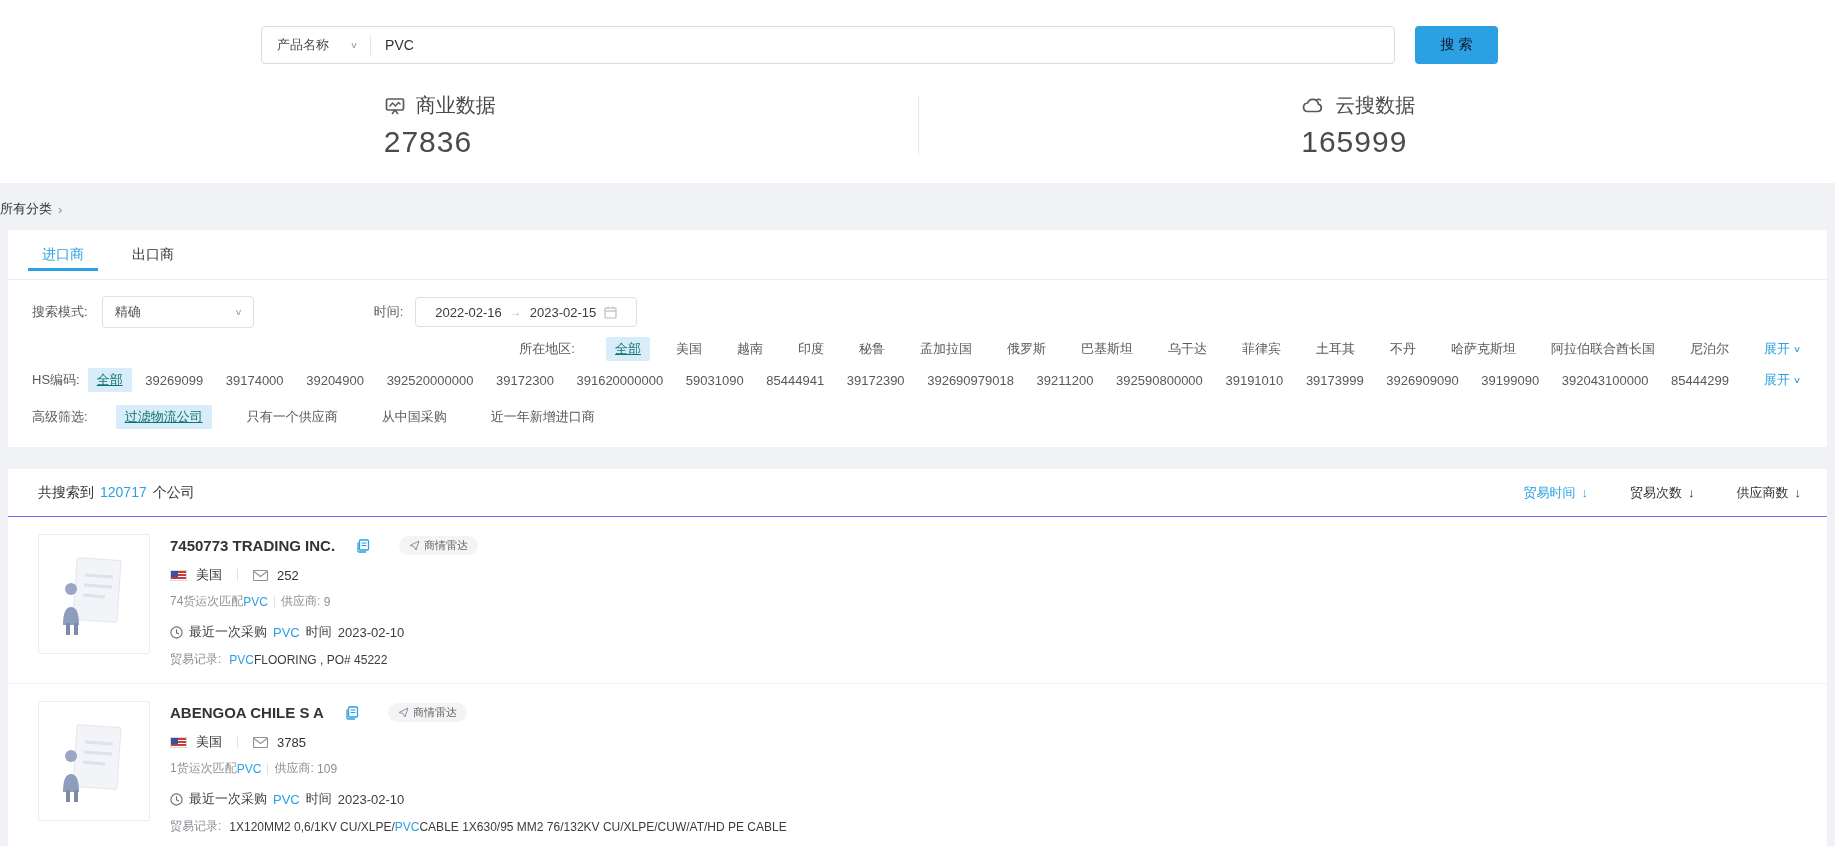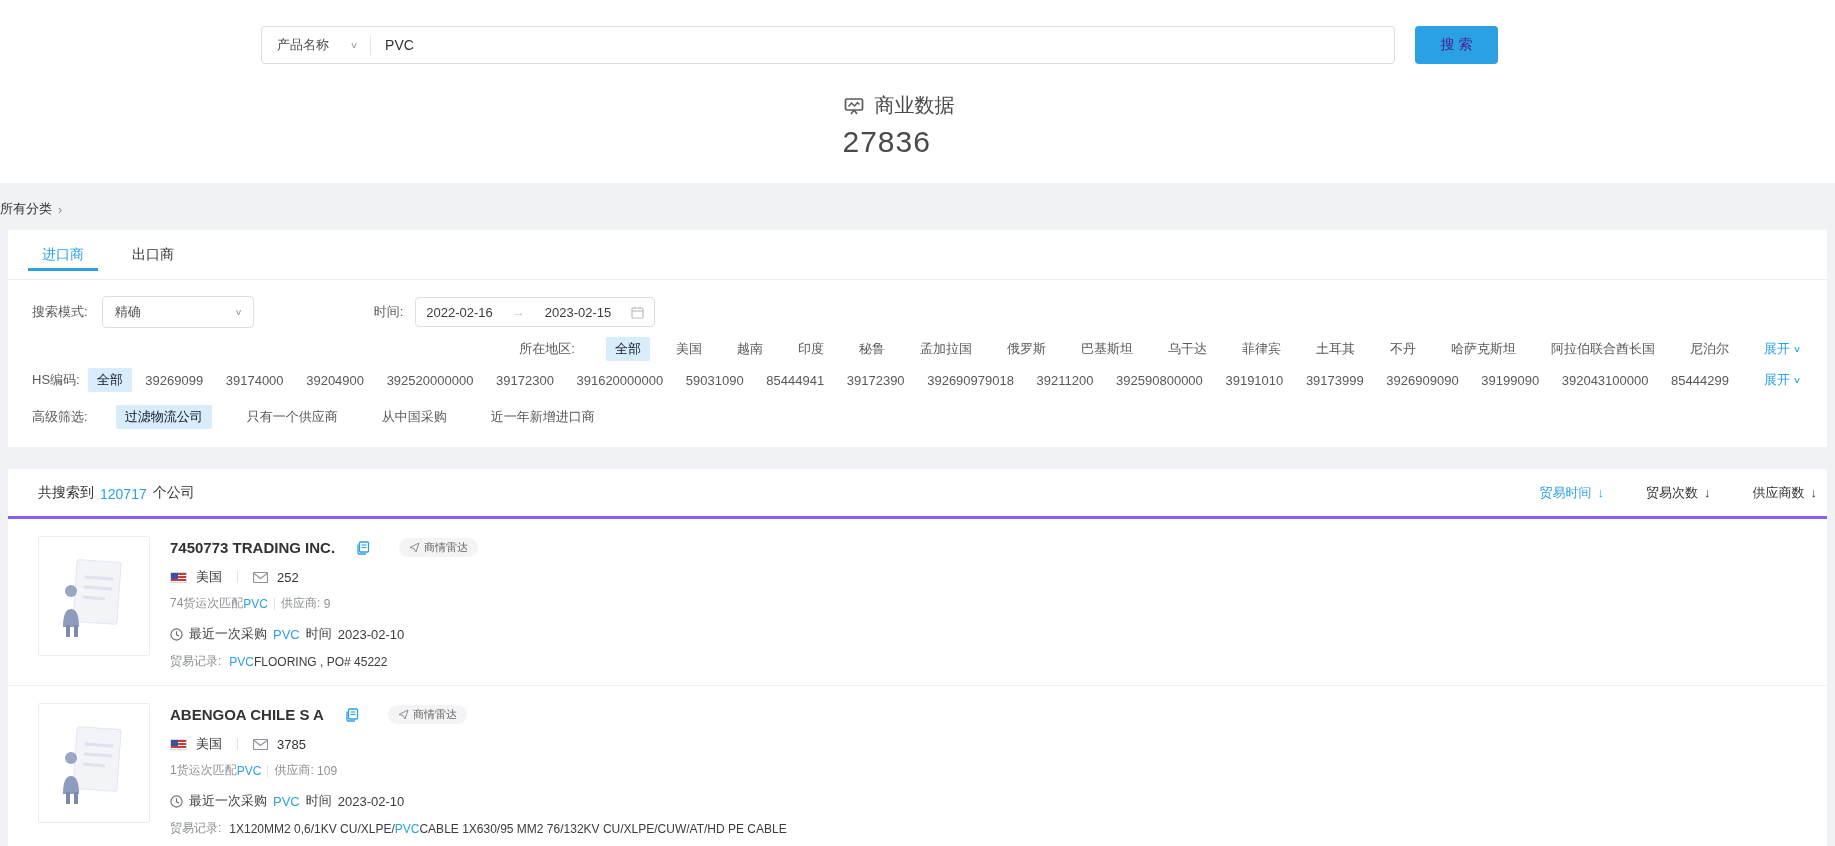--- a/index.html
+++ b/index.html
@@ -7,21 +7,21 @@
   body { background:#f0f2f5; font-family:"Liberation Sans", sans-serif; }
 
   
   .top-block { background:#fff; padding:26px 0 24px; }
   .search-row { display:flex; align-items:center; margin-left:261px; }
   .search-box { width:1134px; height:38px; border:1px solid #d9dce1; border-radius:4px; display:flex; align-items:center; background:#fff; }
   .search-prefix { display:flex; align-items:center; gap:21px; padding:0 12px 0 15px; font-size:13px; color:#4a4a4a; cursor:pointer; white-space:nowrap; }
   .chev { font-size:11px; color:#a0a4ab; transform:scaleY(.8); }
   .vdiv { width:1px; height:20px; background:#e3e5e8; }
   .search-input { flex:1; border:none; outline:none; font-size:14px; color:#333; padding:0 14px; font-family:"Liberation Sans",sans-serif; }
-  .search-btn { width:83px; height:38px; margin-left:20px; background:#2ba0e2; border:none; border-radius:4px; color:#4c1d95; font-size:14px; cursor:pointer; font-family:"Liberation Sans",sans-serif; }
+  .search-btn { width:83px; height:38px; margin-left:20px; background:#2ba0e2; border:none; border-radius:4px; color:#0f172a; font-size:14px; cursor:pointer; font-family:"Liberation Sans",sans-serif; }
 
   
   .stats-row { display:flex; margin-top:28px; }
   .stat { flex:1; position:relative; display:flex; justify-content:center; }
   .stat + .stat::before { content:''; position:absolute; left:0; top:4px; bottom:4px; width:1px; background:#e7e9ec; }
   .stat-inner { min-width:150px; }
   .stat-label { display:flex; align-items:center; gap:10px; font-size:20px; color:#4a4a4a; }
   .stat-label.blue { color:#3398da; }
   .stat-value { font-size:30px; color:#4a4a4a; margin-top:6px; letter-spacing:1px; }
   .stat-value.blue { color:#3398da; }
@@ -35,42 +35,42 @@
   .tabs { display:flex; gap:48px; padding:8px 34px; height:50px; align-items:stretch; border-bottom:1px solid #ececee; }
   .tab { display:flex; align-items:center; font-size:14px; color:#333; position:relative; cursor:pointer; }
   .tab.active { color:#2ba0e2; }
   .tab.active::after { content:''; position:absolute; left:-14px; right:-14px; bottom:0; height:3px; background:#2ba0e2; }
 
   .filters { padding:16px 26px 18px 24px; }
   .frow { display:flex; align-items:center; font-size:13px; color:#595959; }
   .flabel { white-space:nowrap; }
   .mode-select { width:152px; height:32px; border:1px solid #dcdfe4; border-radius:4px; display:flex; align-items:center; justify-content:space-between; padding:0 10px 0 12px; margin-left:14px; color:#555; cursor:pointer; background:#fff; }
   .time-wrap { display:flex; align-items:center; margin-left:120px; gap:12px; }
-  .date-box { height:30px; border:1px solid #dcdfe4; border-radius:4px; display:flex; align-items:center; gap:20px; padding:0 10px; color:#3c3c3c; cursor:pointer; background:#fff; }
+  .date-box { height:30px; border:1px solid #dcdfe4; border-radius:4px; display:flex; align-items:center; gap:8px; padding:0 19px; color:#3c3c3c; cursor:pointer; background:#fff; }
   .date-arrow { color:#b9bcc2; font-size:12px; }
 
   .region-row { margin-top:9px; justify-content:flex-end; gap:0; }
   .region-row .flabel { margin-right:14px; }
   .chip { padding:3px 9px; border-radius:2px; cursor:pointer; color:#595959; white-space:nowrap; }
-  .chip.sel { background:#d8ecfa; color:#0f172a; }
+  .chip.sel { background:#d8ecfa; color:#0f766e;text-decoration:underline; }
   .region-row .chip { margin-left:17px; }
   .expand-link { color:#2ba0e2; margin-left:26px; cursor:pointer; display:flex; align-items:center; gap:3px; white-space:nowrap; }
   .expand-link .chev { color:#2ba0e2; }
 
   .hs-row { margin-top:7px; }
   .hs-row .flabel { margin-right:8px; }
   .hs-list { flex:1; display:flex; justify-content:space-between; align-items:center; }
 
   .adv-row { margin-top:13px; }
   .adv-row .chip { margin-left:26px; }
   .adv-row .flabel { margin-right:2px; }
 
   
   .panel2 { margin-top:22px; }
-  .results-header { display:flex; align-items:flex-end; padding:15px 10px 14px 30px; border-bottom:3px solid #8b5cf6; font-size:14px; color:#333; }
+  .results-header { display:flex; align-items:flex-start; padding:15px 26px 14px 30px; border-bottom:1px solid #8b5cf6; font-size:14px; color:#333; }
   .count-blue { color:#2ba0e2; margin:0 6px; }
   .sorts { margin-left:auto; display:flex; gap:42px; font-size:13px; color:#333; }
   .sort { display:flex; align-items:center; gap:6px; cursor:pointer;font-family:Liberation Serif, serif; }
   .sort.active { color:#2ba0e2; }
   .sort .dn { font-size:13px; }
 
   .card { display:flex; padding:17px 26px 15px 30px; border-bottom:1px solid #f2f2f4; }
   .card-img { width:112px; height:120px; border:1px solid #ececee; border-radius:2px; display:flex; align-items:center; justify-content:center; background:#fff; flex:none; }
   .card-body { margin-left:20px; padding-top:2px; }
   .title-row { display:flex; align-items:center; gap:21px;text-align:center; }
@@ -112,20 +112,34 @@
             <svg width="22" height="22" viewBox="0 0 22 22">
                 <rect x="2.5" y="4" width="17" height="11" rx="1.5" fill="none" stroke="#5a5a5a" stroke-width="1.7"></rect>
                 <polyline points="5.5,11.5 8.5,8 11.5,11 14.5,7.5 16.5,9.5" fill="none" stroke="#5a5a5a" stroke-width="1.5"></polyline>
                 <line x1="8" y1="19" x2="11" y2="15" stroke="#5a5a5a" stroke-width="1.5"></line>
                 <line x1="14" y1="19" x2="11" y2="15" stroke="#5a5a5a" stroke-width="1.5"></line>
               </svg>
           </span>
           <span>商业数据</span>
         </div>
         <div class="stat-value">27836</div>
+      </div>
+    </div>
+    <div class="stat">
+      <div class="stat-inner">
+        <div class="stat-label">
+          <span class="icon">
+            <svg width="24" height="22" viewBox="0 0 24 22">
+                <path d="M6 16.5 a4.3 4.3 0 0 1 .6-8.5 a5.6 5.6 0 0 1 10.8 1.2 a3.7 3.7 0 0 1 -.6 7.3 z" fill="none" stroke="#5a5a5a" stroke-width="1.7"></path>
+                <path d="M15 5.5 q2.5-2.5 5 0" fill="none" stroke="#5a5a5a" stroke-width="1.5"></path>
+              </svg>
+          </span>
+          <span>云搜数据</span>
+        </div>
+        <div class="stat-value">165999</div>
       </div>
     </div>
   </div>
 </div>
 
 <div class="breadcrumb">
   <span>所有分类</span>
   <span class="arrow icon">›</span>
 </div>
 

